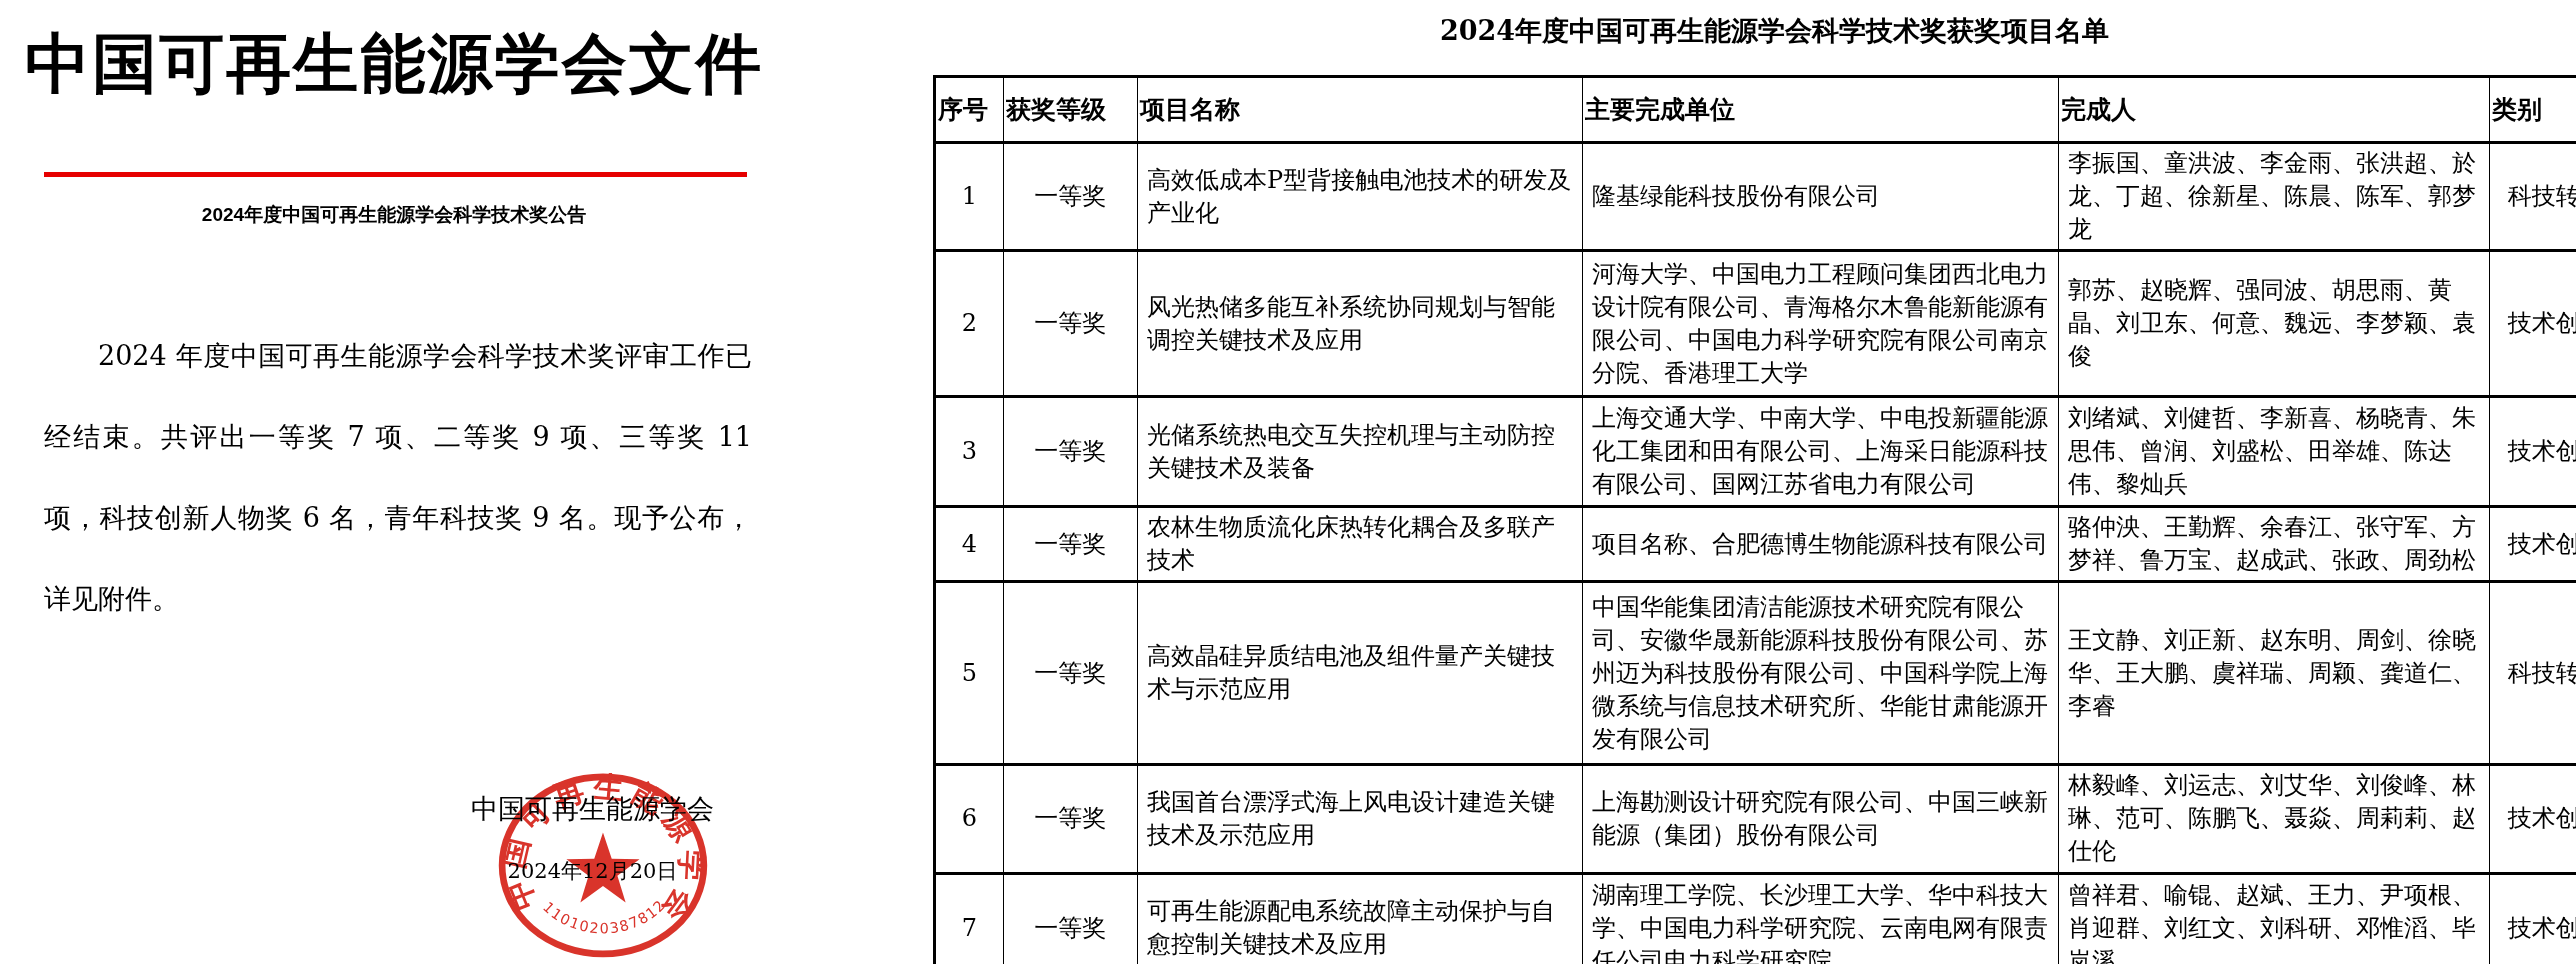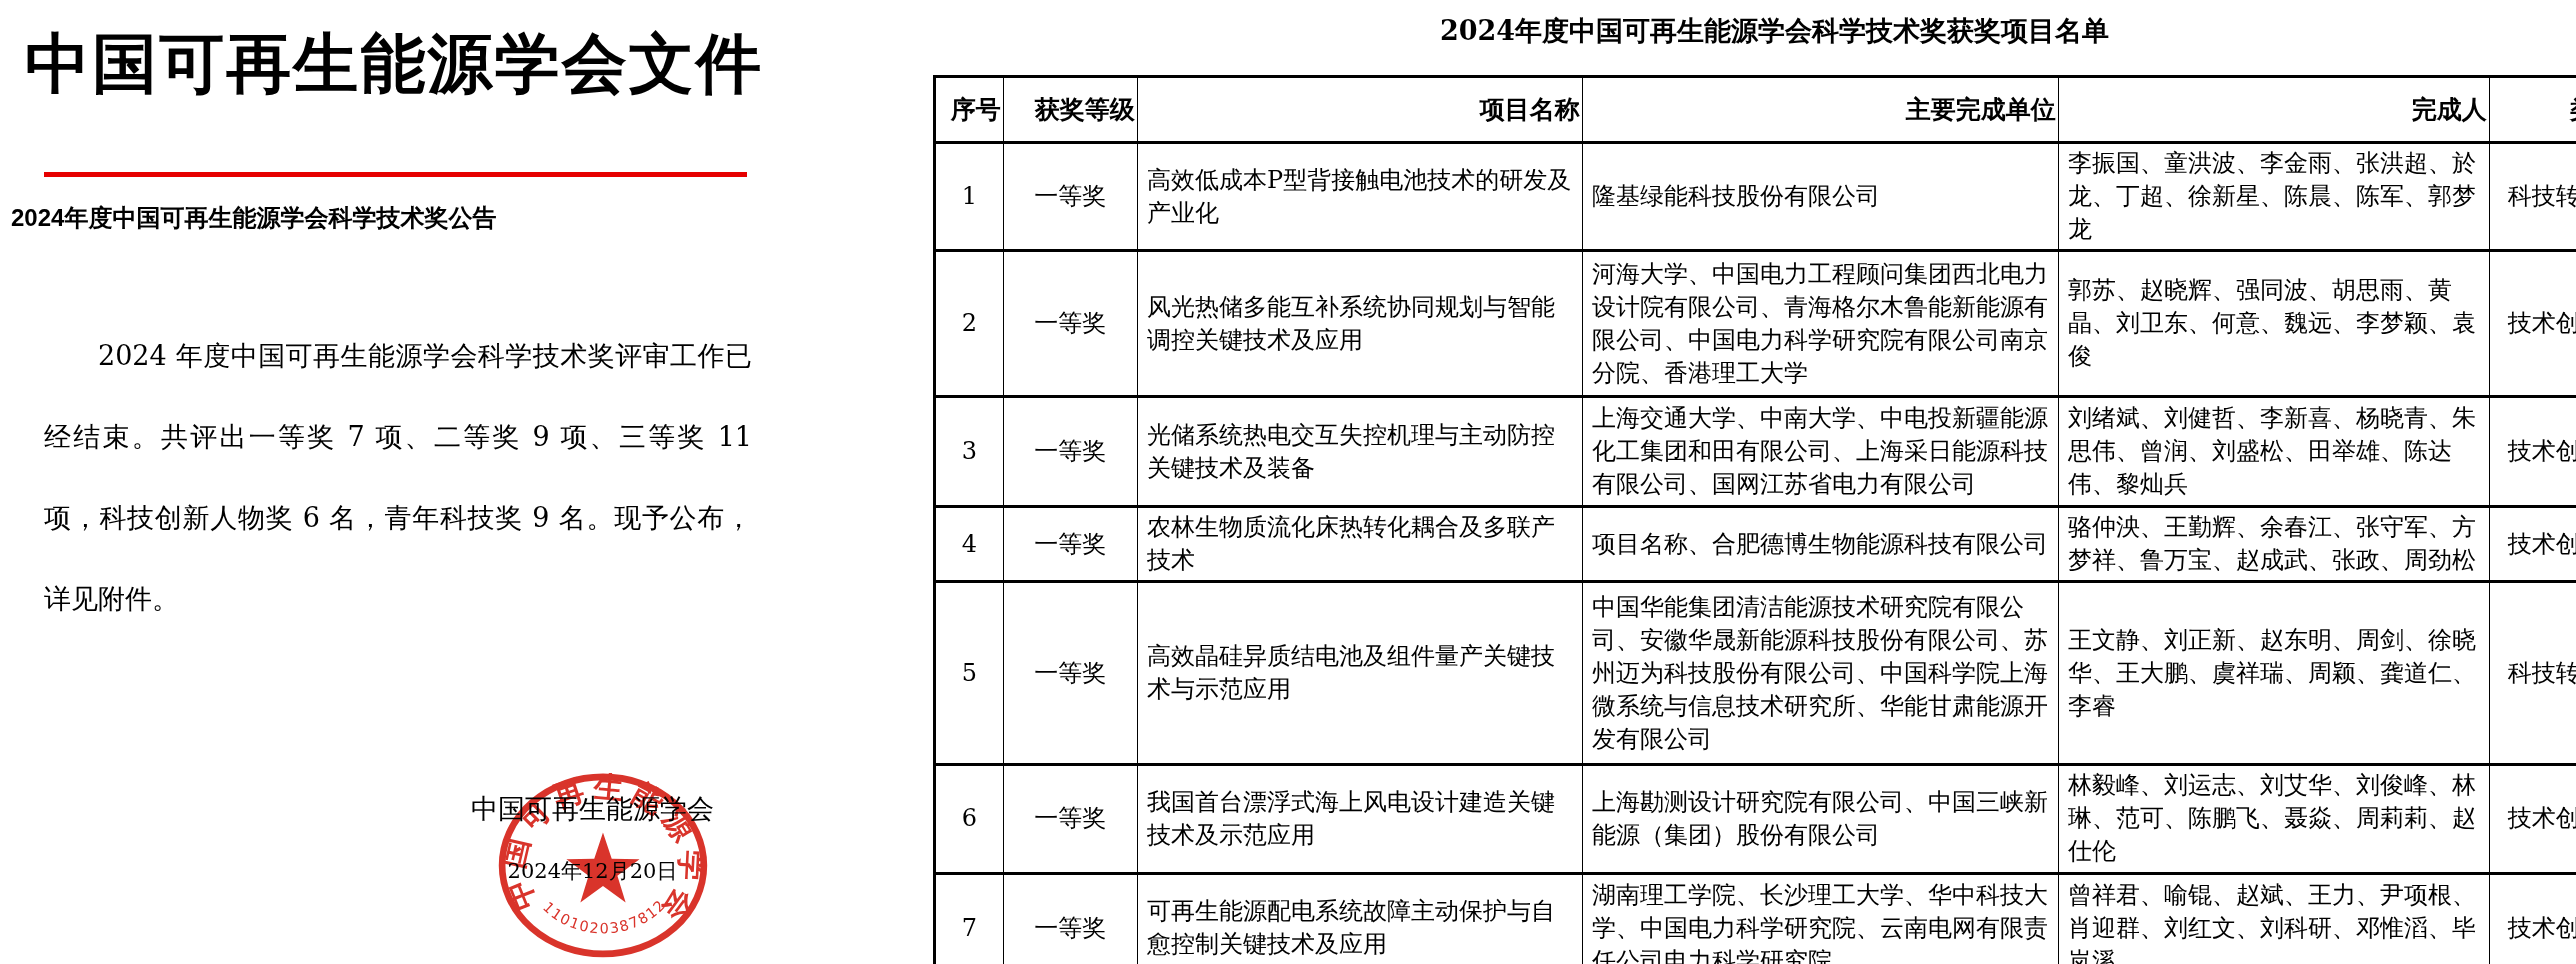--- a/index.html
+++ b/index.html
@@ -5,43 +5,43 @@
   html,body{margin:0;padding:0;background:#ffffff;}
   body{width:2628px;height:964px;font-family:"DejaVu Serif",serif;color:#000;}
   #canvas{position:relative;width:2628px;height:964px;background:#fff;overflow:hidden;}
 
   
   #doc{position:absolute;left:0;top:0;width:804px;height:964px;}
   .org-title{position:absolute;top:19.6px;left:0;width:788px;text-align:center;
     font-size:65px;font-weight:bold;color:#000000;letter-spacing:2.1px;white-space:nowrap;}
   .doc-no{position:absolute;top:130px;left:0;width:788px;text-align:center;font-size:24px;}
   .red-rule{position:absolute;top:172px;left:44px;width:703px;height:4.6px;background:#e60000;}
-  .notice-heading{position:absolute;top:202px;left:11px;width:788px;text-align:left;
-    font-size:24px;font-weight:bold;font-family:"Liberation Sans",sans-serif;}
+  .notice-heading{position:absolute;top:202px;left:0;width:788px;text-align:center;
+    font-size:19px;font-weight:bold;font-family:"Liberation Sans",sans-serif;}
   .body-text{position:absolute;top:315px;left:44px;width:708px;font-size:27px;
     line-height:81px;text-align:justify;}
   .body-text p{margin:0;text-indent:2em;}
 
   .seal-wrap{position:absolute;left:498px;top:773px;width:211px;height:190px;}
   .signer-block{position:absolute;left:438px;top:791px;width:309px;text-align:center;}
   .signer{font-size:27px;white-space:nowrap;}
   .sign-date{position:absolute;left:438px;top:857px;width:309px;text-align:center;
     font-size:21px;white-space:nowrap;}
 
   
   #awards{position:absolute;left:922px;top:0;width:1705px;height:964px;}
   .table-title{position:absolute;top:13.4px;left:0;width:1705px;text-align:center;
     font-size:27px;font-weight:bold;}
   table.awards{position:absolute;left:10.8px;top:75px;width:1690px;
     border-collapse:collapse;table-layout:fixed;background:#fff;}
   table.awards th,table.awards td{border:1.5px solid #000;border-top-width:3.6px;
     border-bottom-width:3.6px;font-size:24px;line-height:33px;padding:3.1px 9.3px;
     vertical-align:middle;word-break:break-all;}
   table.awards{border:3.6px solid #000;}
-  table.awards th{font-weight:bold;text-align:right;font-size:25px;padding:3.1px 2.1px;}
+  table.awards th{font-weight:bold;text-align:left;font-size:25px;padding:3.1px 2.1px;}
   td.c-no,td.c-level,td.c-cat{text-align:center;padding:3.1px 3.1px;}
   td.c-project,td.c-units,td.c-people{text-align:left;}
   tr.hrow{height:66px;}
   tr.row0{height:80px;} tr.row1{height:146px;} tr.row2{height:110px;}
   tr.row3{height:74px;} tr.row4{height:183px;} tr.row5{height:95px;}
   tr.row6{height:110px;}
 </style>
 </head>
 <body>
 

